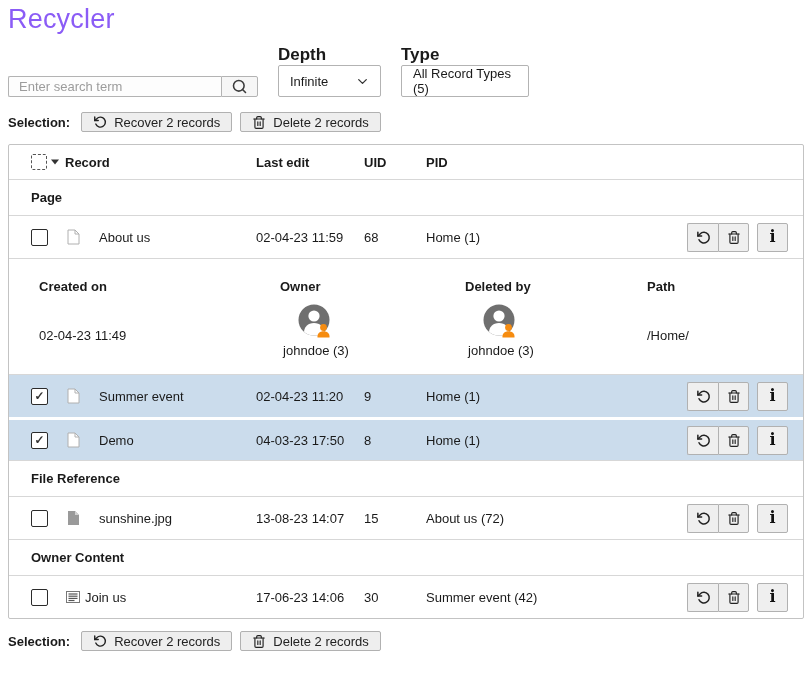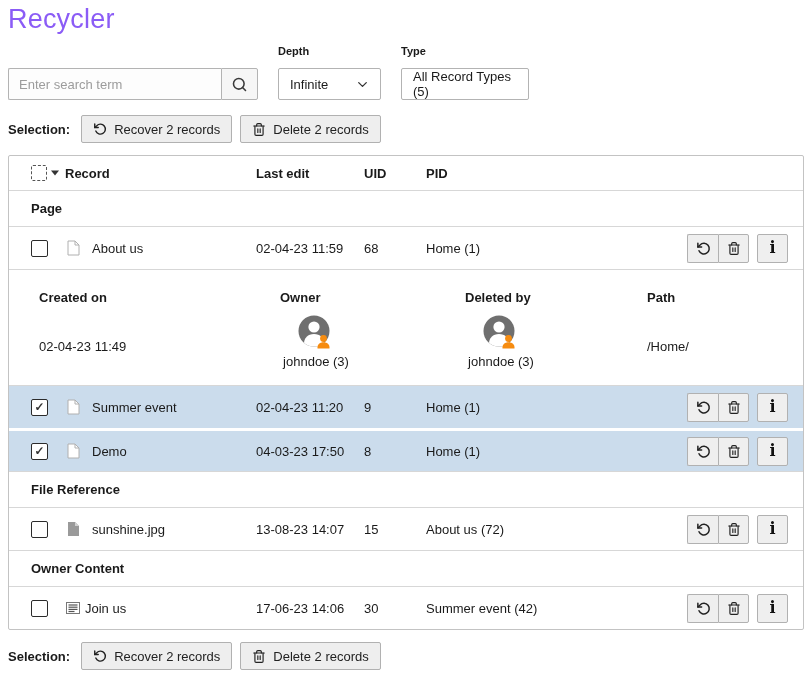--- a/index.html
+++ b/index.html
@@ -12,23 +12,23 @@
   }
   .wrap { padding:0 8px; }
 
   h1.page-title {
     font-size:27px; font-weight:400; color:#8b5cf6;
     margin:0; padding:4px 0 10px 0; letter-spacing:.2px;
   }
 
   
   .filters { display:flex; align-items:flex-end; }
-  .filter-label { font-weight:bold; font-size:11px; margin-bottom:11px; }
+  .filter-label { font-weight:bold; font-size:17px; }
   .search-group { width:250px; }
-  .input-group { display:flex; height:32px; }
+  .input-group { display:flex; height:21px; }
   .search-input {
     flex:1; min-width:0; border:1px solid #b3b3b3; border-right:none;
     border-radius:2px 0 0 2px; padding:0 10px; font-size:13px;
     font-family:"Liberation Sans", sans-serif; color:#333; background:#fdfdfd; outline:none;
   }
   .search-input::placeholder { color:#9c9c9c; }
   .search-btn {
     width:37px; border:1px solid #b3b3b3; background:#f6f6f6;
     border-radius:0 2px 2px 0; display:grid; place-content:center; cursor:pointer; padding:0;
   }
@@ -39,37 +39,37 @@
     display:flex; align-items:center; justify-content:space-between;
     padding:0 11px; gap:12px; cursor:pointer;
   }
   .depth .selectbox { width:103px; }
   .type  .selectbox { width:128px;flex-direction:column; }
 
   
   .selection-bar { display:flex; align-items:center; gap:8px; margin:15px 0 12px 0; }
   .selection-label { font-weight:bold; margin-right:3px; }
   .btn {
-    display:inline-flex; align-items:center; gap:7px; height:28px; padding:0 11px;
+    display:inline-flex; align-items:center; gap:7px; height:20px; padding:0 11px;
     background:#eee; border:1px solid #b1b1b1; border-radius:2px;
     font-family:"Liberation Sans", sans-serif; font-size:13px; color:#222; cursor:pointer;
   }
 
   
   .table { border:1px solid #c3c3c3; border-radius:2px; margin-top:0; }
   .trow {
     display:grid;
     grid-template-columns:34px 191px 108px 62px 1fr 160px;
     align-items:center; padding-left:22px; min-height:43px;
     border-top:1px solid #d7d7d7;
   }
   .trow.head { border-top:none; min-height:34px; font-weight:bold; }
   .trow.group-row { display:block; min-height:0; padding:10px 0 10px 22px; font-weight:bold; }
   .cell-check { display:flex; align-items:center; gap:4px; }
-  .cell-record { display:flex; align-items:center; gap:11px; }
+  .cell-record { display:flex; align-items:center; gap:18px; }
   .cell-actions { display:flex; justify-content:flex-end; align-items:center; gap:8px; padding-right:15px; }
   .row-selected { background:var(--row-selected, #cbdcec); }
   .row-selected + .row-selected { border-top:3px solid #fff; }
 
   .btn-group { display:flex; }
   .icon-btn {
     width:31px; height:29px; display:grid; place-content:center;
     background:#efefef; border:1px solid #b1b1b1; cursor:pointer; padding:0;
   }
   .btn-group .icon-btn:first-child { border-radius:2px 0 0 2px; border-right:none; }

